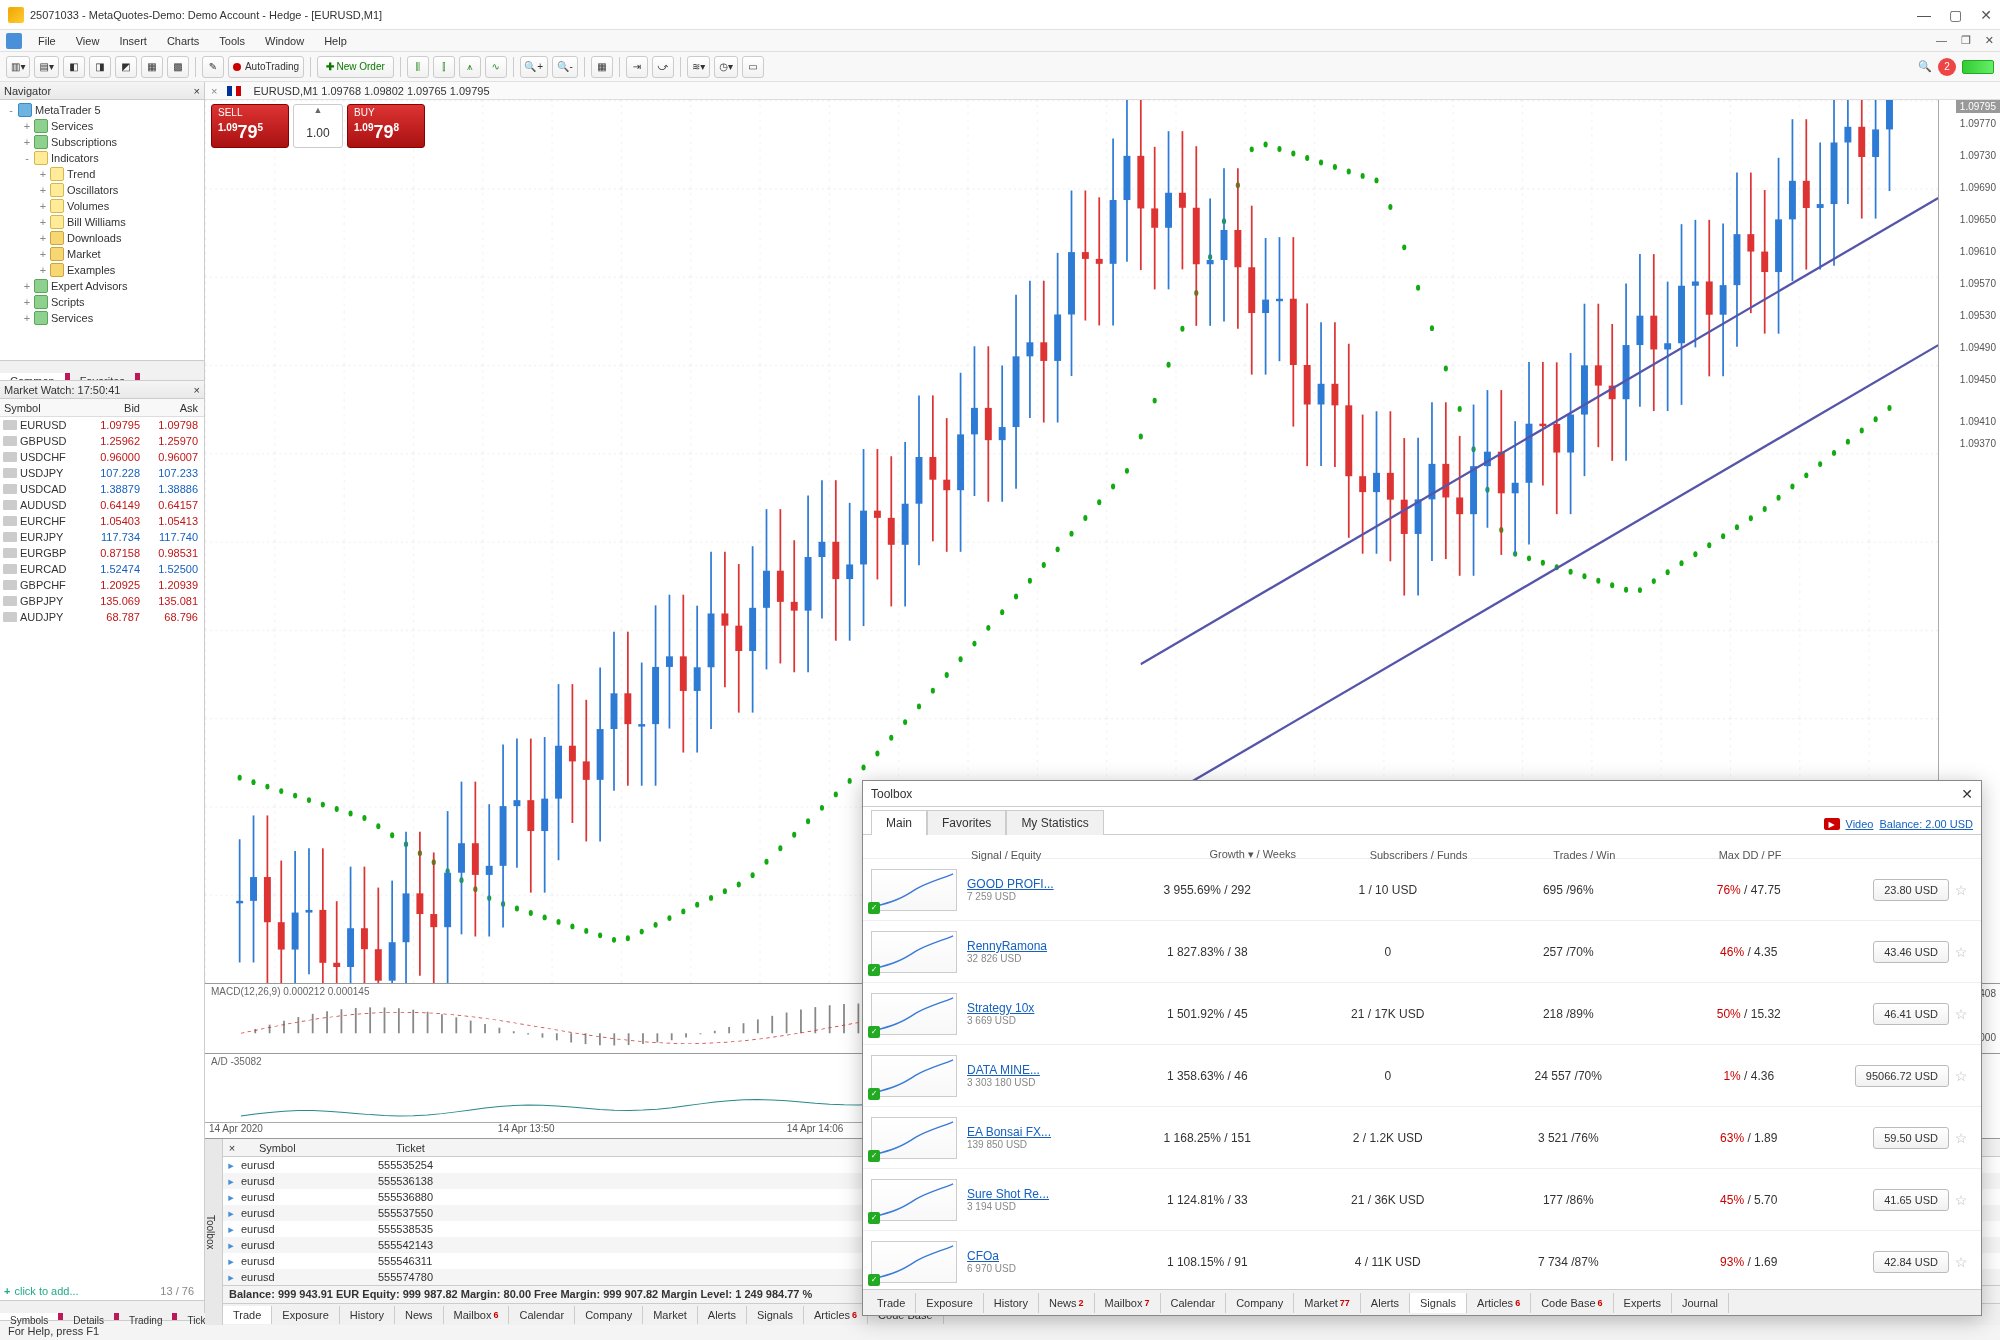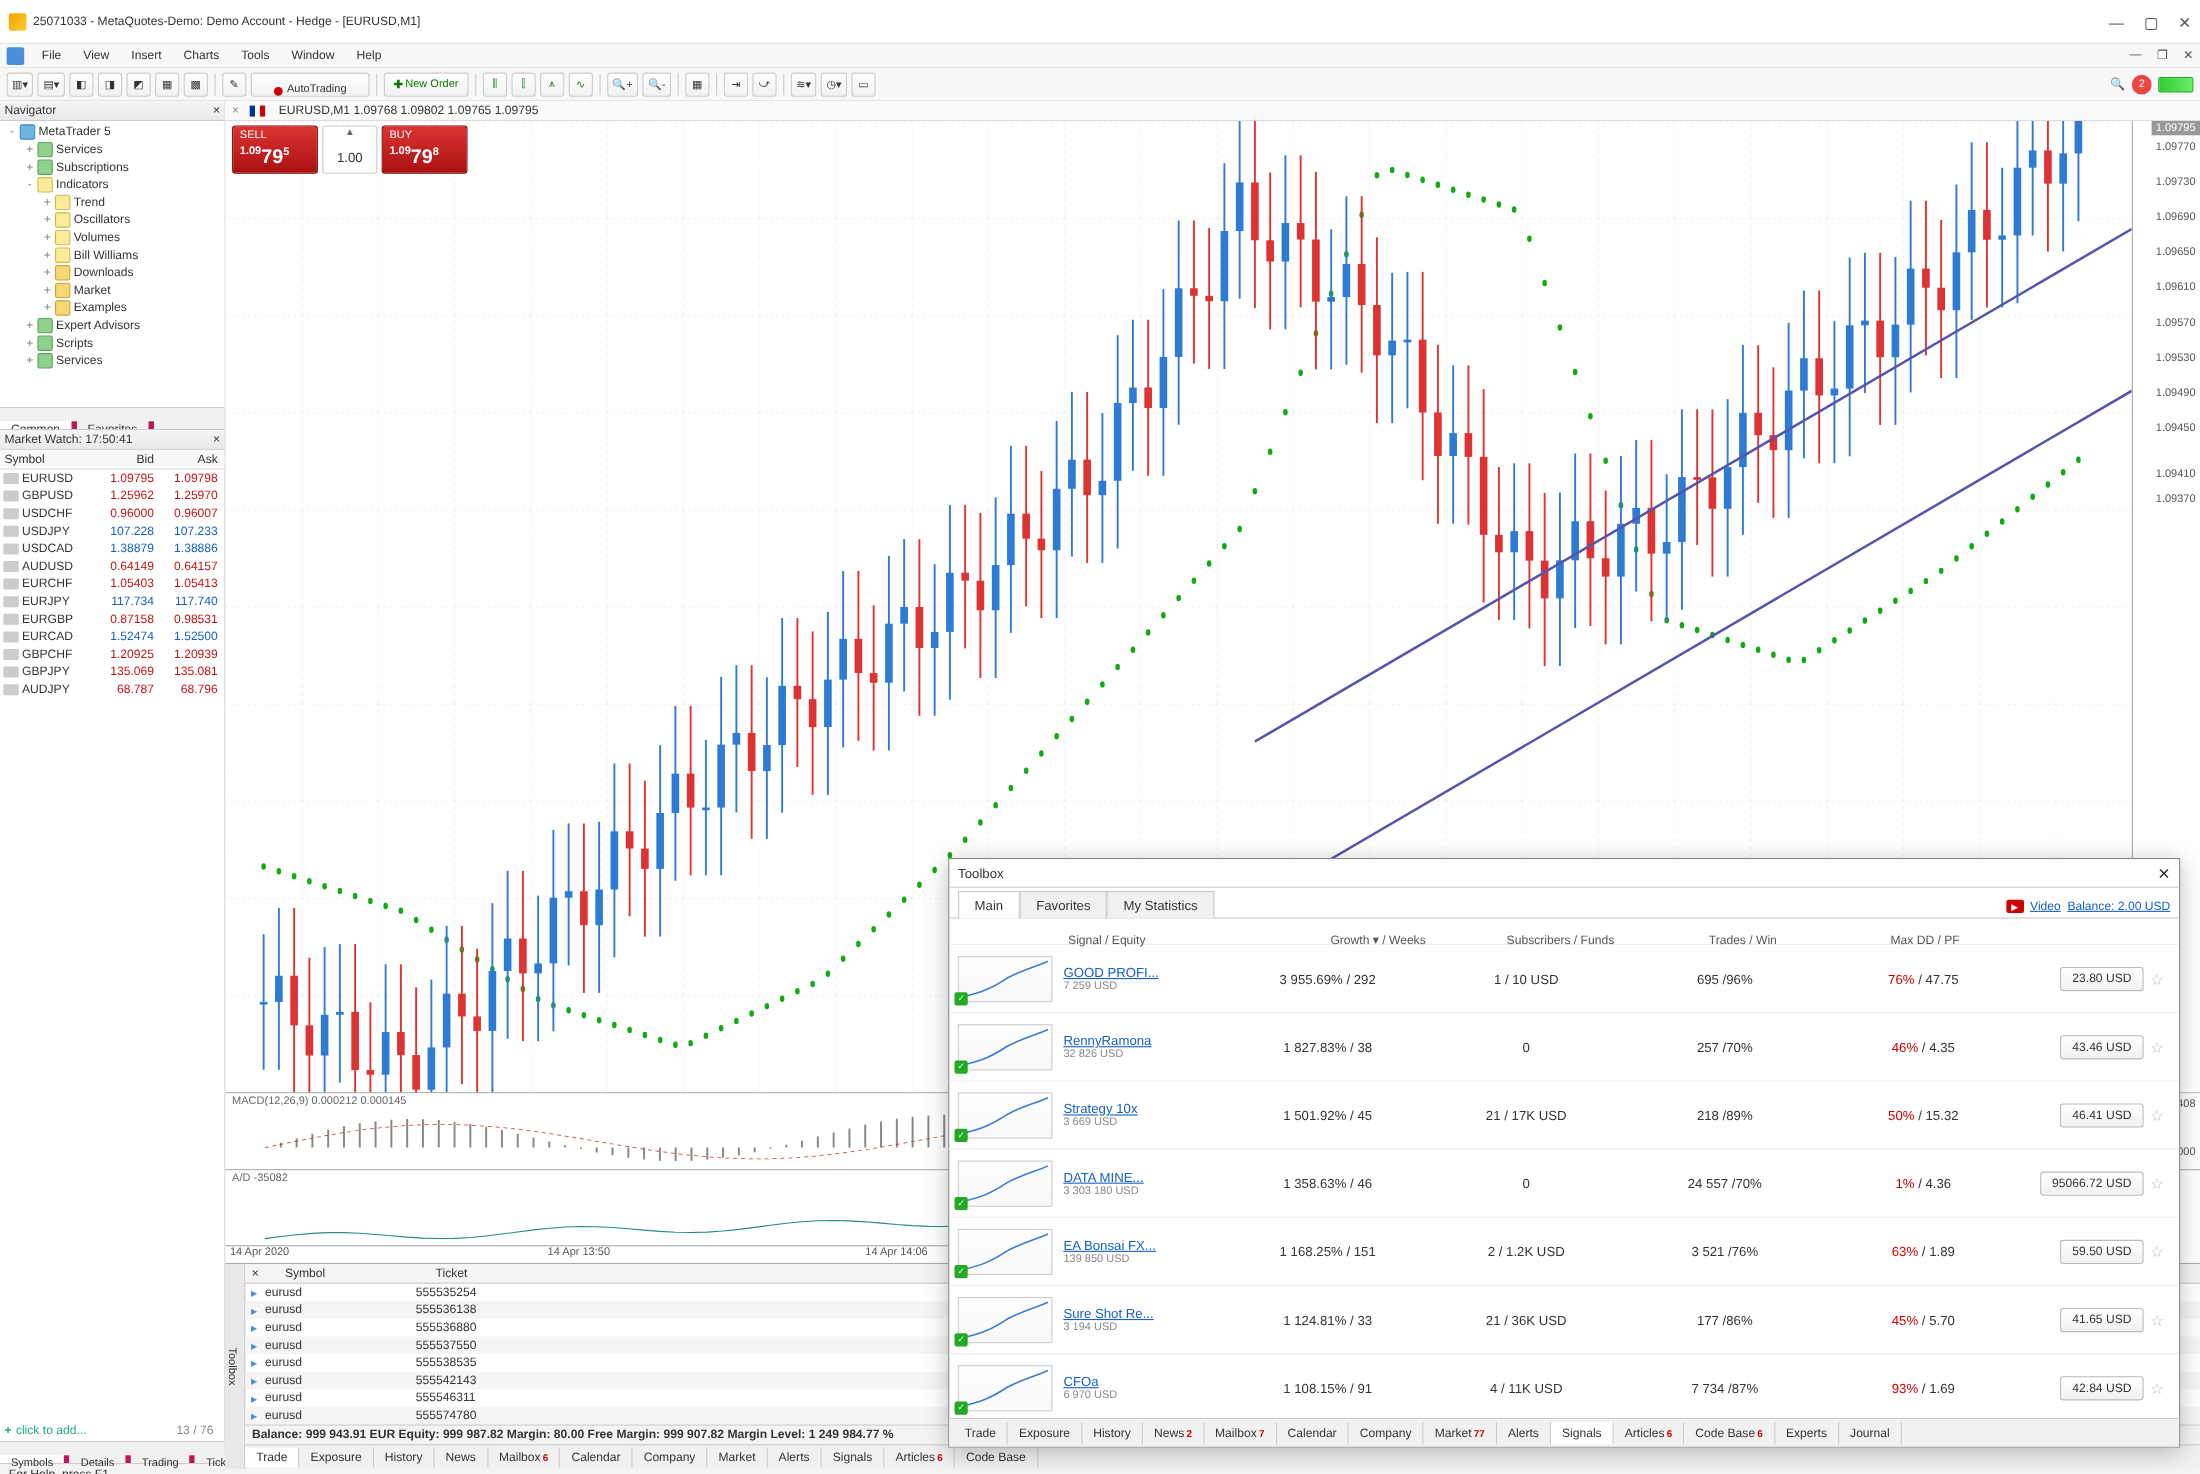--- a/index.html
+++ b/index.html
@@ -1,33 +1,33 @@
 <!DOCTYPE html>
 <html><head>
 <meta charset="utf-8">
 <style>
 * { box-sizing: border-box; margin: 0; padding: 0; font-family: "Segoe UI", Tahoma, sans-serif; }
 body { background: #fff; width: 2000px; height: 1340px; overflow: hidden; position: relative; font-size: 11px; color: #333; }
 
 
-.titlebar { height: 40px; background: #fff; display: flex; align-items: center; padding: 0 8px; border-bottom: 1px solid #e1e1e1; }
+.titlebar { height: 30px; background: #fff; display: flex; align-items: center; padding: 0 8px; border-bottom: 1px solid #e1e1e1; }
 .titlebar .app-icon { width: 16px; height: 16px; background: linear-gradient(135deg,#f0a500,#ffcc33); border-radius: 2px; margin-right: 6px; }
 .titlebar .wincontrols { margin-left: auto; display: flex; gap: 18px; font-size: 14px; color: #555; }
 .titlebar .wincontrols span { cursor: default; }
 
 
 .menubar { height: 22px; display: flex; align-items: center; padding: 0 6px; gap: 2px; border-bottom: 1px solid #e1e1e1; background: #f8f8f8; }
 .menubar .mql-icon { width:16px; height:16px; background:#4a90d9; border-radius:2px; margin-right:4px; }
 .menubar .menu-item { padding: 2px 10px; cursor: default; }
 
 
 .toolbar { height: 30px; display: flex; align-items: center; padding: 0 6px; gap: 4px; border-bottom: 1px solid #e1e1e1; background: #f8f8f8; }
 .tool-btn { min-width: 22px; height: 22px; border: 1px solid #ccc; border-radius: 3px; background: linear-gradient(#fff,#f1f1f1); display:flex; align-items:center; justify-content:center; padding: 0 4px; font-size:10px; cursor:default;}
 .tool-sep { width:1px; height:20px; background:#ccc; margin:0 2px;}
-.autotrading { padding: 0 20px; align-items: flex-end; }
+.autotrading { padding: 0 4px; }
 .autotrading .dot { width:8px;height:8px;border-radius:50%;background:#c00;display:inline-block;margin-right:4px;}
 .neworder { padding: 0 8px; color:#0a7a00;}
 .neworder .plus{color:#0a7a00;font-weight:bold;margin-right:2px;}
 .toolbar .right { margin-left:auto; display:flex; align-items:center; gap:6px;}
 .badge-red{ width:18px;height:18px;border-radius:50%;background:#e44;color:#fff;font-size:10px;display:flex;align-items:center;justify-content:center;}
 .conn-ind{ width:32px;height:14px;background:linear-gradient(90deg,#3c3,#6e6);border:1px solid #2a2;border-radius:2px;}
 
 
 .main { display:flex; height: calc(100% - 30px - 22px - 30px - 20px); }
 .left-col { width: 205px; display:flex; flex-direction:column; border-right:1px solid #ccc;}

